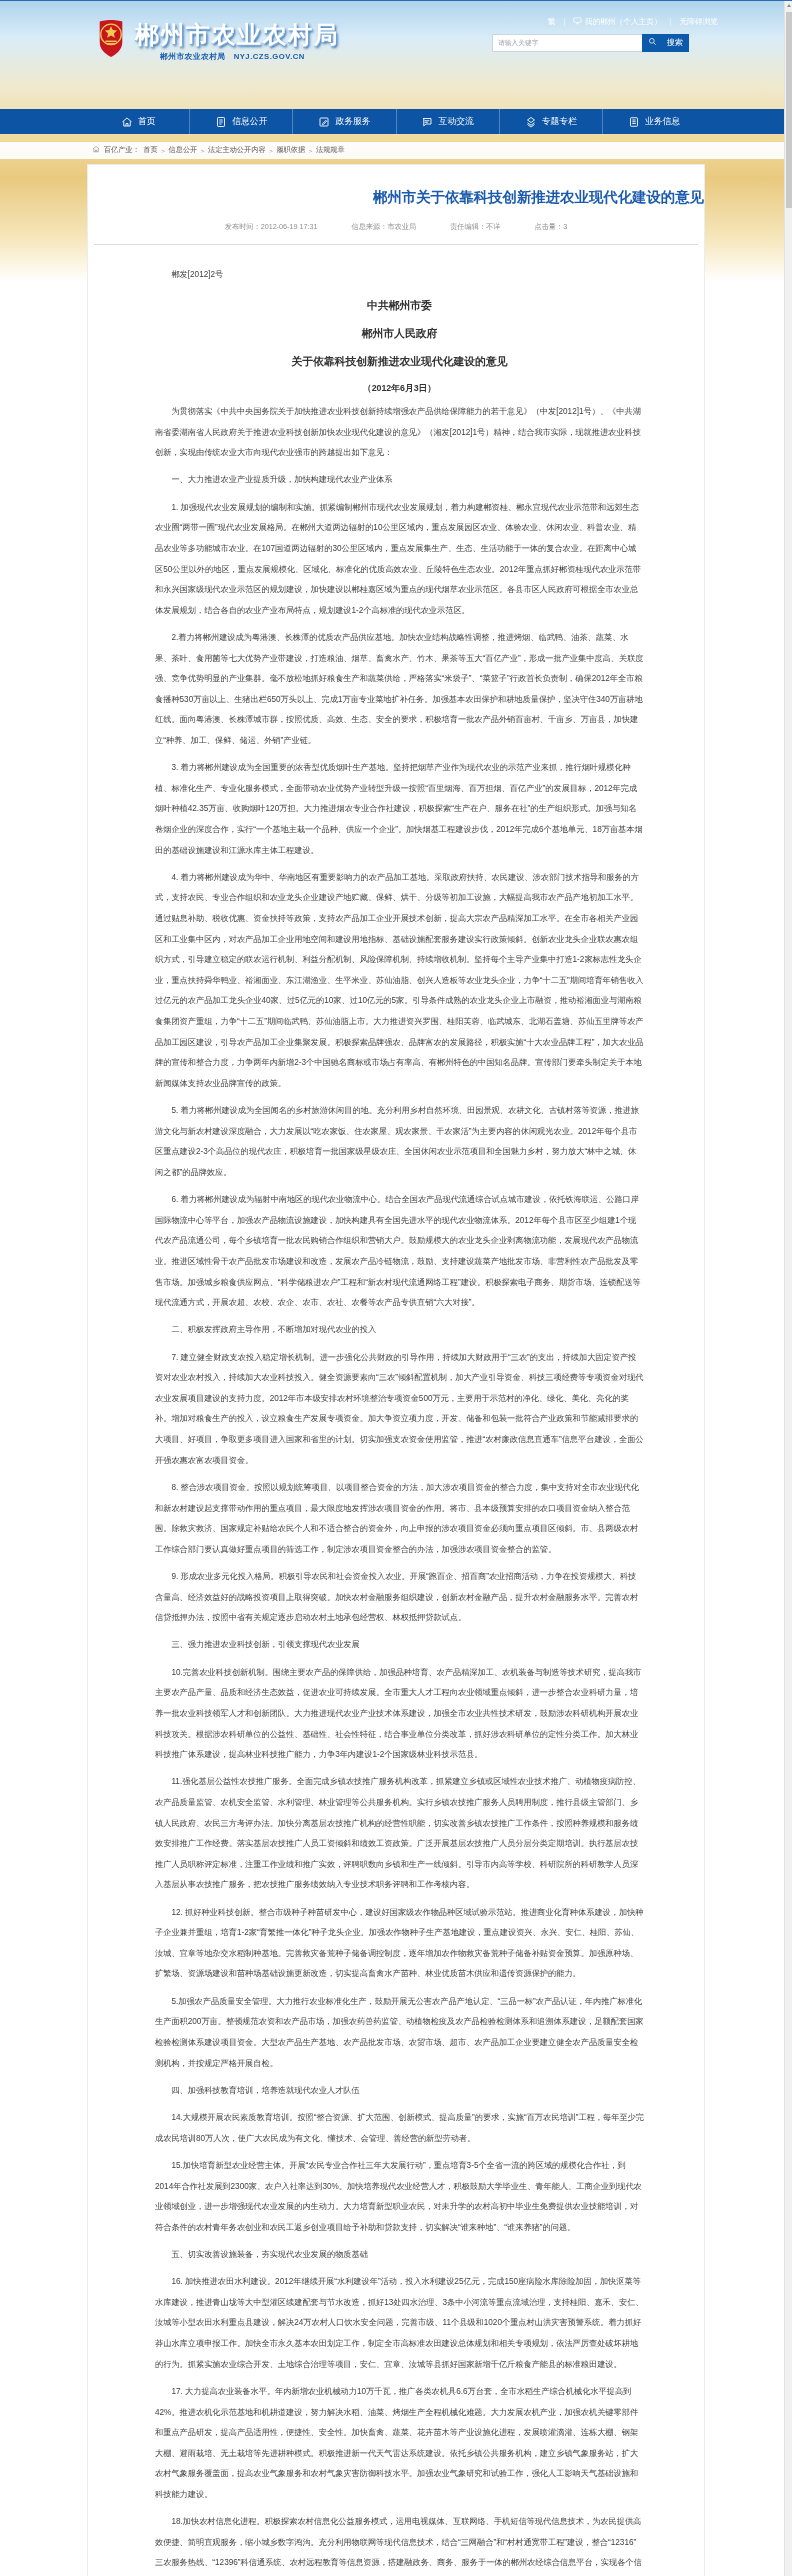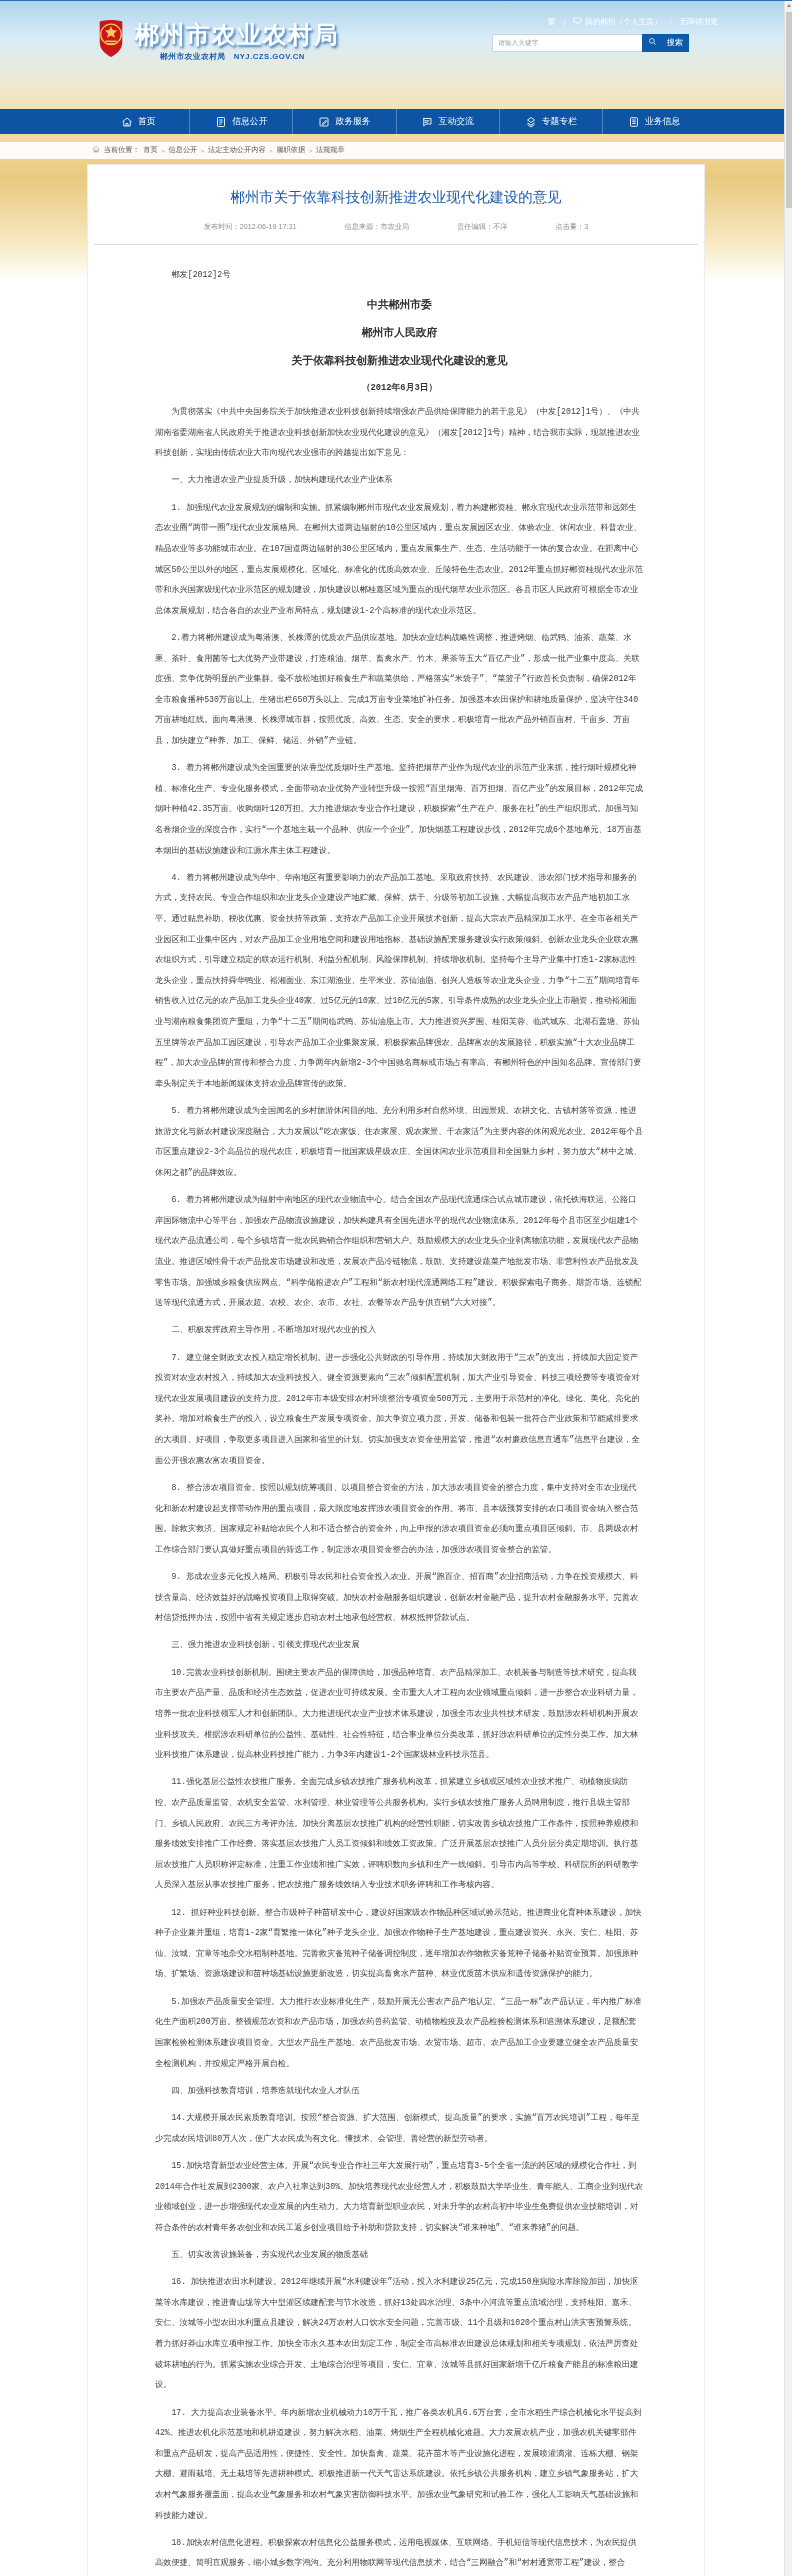--- a/index.html
+++ b/index.html
@@ -30,26 +30,26 @@
   .nav-item .icn { display:flex; align-items:center; }
 
   
   .breadcrumb { position:relative; z-index:1; margin-top:7.7px; height:17.5px; background:rgba(255,255,255,.93); display:flex; align-items:center; }
   .bc-inner { margin-left:92px; display:flex; align-items:center; gap:3.6px; font-size:7.2px; color:#555; }
   .bc-inner a { color:#555; text-decoration:none; }
   .bc-sep { color:#999; font-size:6.2px; }
 
   
   .card { position:relative; z-index:1; width:618px; margin:5.2px auto 0; background:#fff; border:0.5px solid #ececec; padding:23px 0 11.3px; }
-  .art-title { text-align:center; font-size:14.4px; font-weight:normal; color:#1b5bad; }
+  .art-title { text-align:right; font-size:14.4px; font-weight:bold; color:#1b5bad; }
   .art-meta { text-align:center; margin-top:14.4px; font-size:7.2px; color:#8f8f8f; }
-  .art-meta span { margin:0 23px;text-align:right; }
+  .art-meta span { margin:0 16px;text-align:right; }
   .divider { margin:12.4px 6.2px 0; border-top:0.5px solid #dcdcdc; }
   .doc { padding:13.4px 60px 0 67px; font-size:8.2px; color:#3f3f3f; }
-  .doc p { margin:6.7px 0; line-height:20.6px; text-indent:2em;font-family:Liberation Mono, monospace; }
+  .doc p { margin:6.7px 0; line-height:20.6px; text-indent:2em; }
   .doc p.c { text-align:center; text-indent:0; font-weight:bold; font-size:10.8px; color:#333; margin:12.4px 0; line-height:15.5px; }
   .doc p.cd { text-align:center; text-indent:0; font-weight:bold; font-size:8.8px; color:#333; margin:11.3px 0 4.1px; line-height:13.4px; }
 
   
   .scrollbar { position:absolute; right:0; top:0; width:7.7px; height:100%; background:#f1f1f1; border-left:0.5px solid #e2e2e2; z-index:5; }
   .sb-thumb { position:absolute; left:1px; top:11.3px; width:5.7px; height:196px; background:#c9c9c9; }
   .sb-arrow { position:absolute; left:1.5px; width:0; height:0; border-left:2.6px solid transparent; border-right:2.6px solid transparent; }
   .sb-up { top:2.6px; border-bottom:3.6px solid #8a8a8a; }
 </style>
 </head>
@@ -164,21 +164,21 @@
 
   <div class="breadcrumb">
     <div class="bc-inner" id="bc-inner">
       <span class="icn">
         <svg width="8.2" height="8.2" viewBox="0 0 24 24" fill="none" stroke="#8a8a8a" stroke-width="1.8">
             <path d="M3 11.5 12 4l9 7.5"></path>
             <path d="M5.5 10.5V20h13v-9.5"></path>
             <path d="M10 20v-5h4v5"></path>
           </svg>
       </span>
-      <span>当前位置：</span>
+      <span>百亿产业：</span>
     <a href="#">首页</a>
         <span class="bc-sep">&gt;</span>
         <a href="#">信息公开</a>
         <span class="bc-sep">&gt;</span>
         <a href="#">法定主动公开内容</a>
         <span class="bc-sep">&gt;</span>
         <a href="#">履职依据</a>
         <span class="bc-sep">&gt;</span>
         <a href="#">法规规章</a>
       </div>

